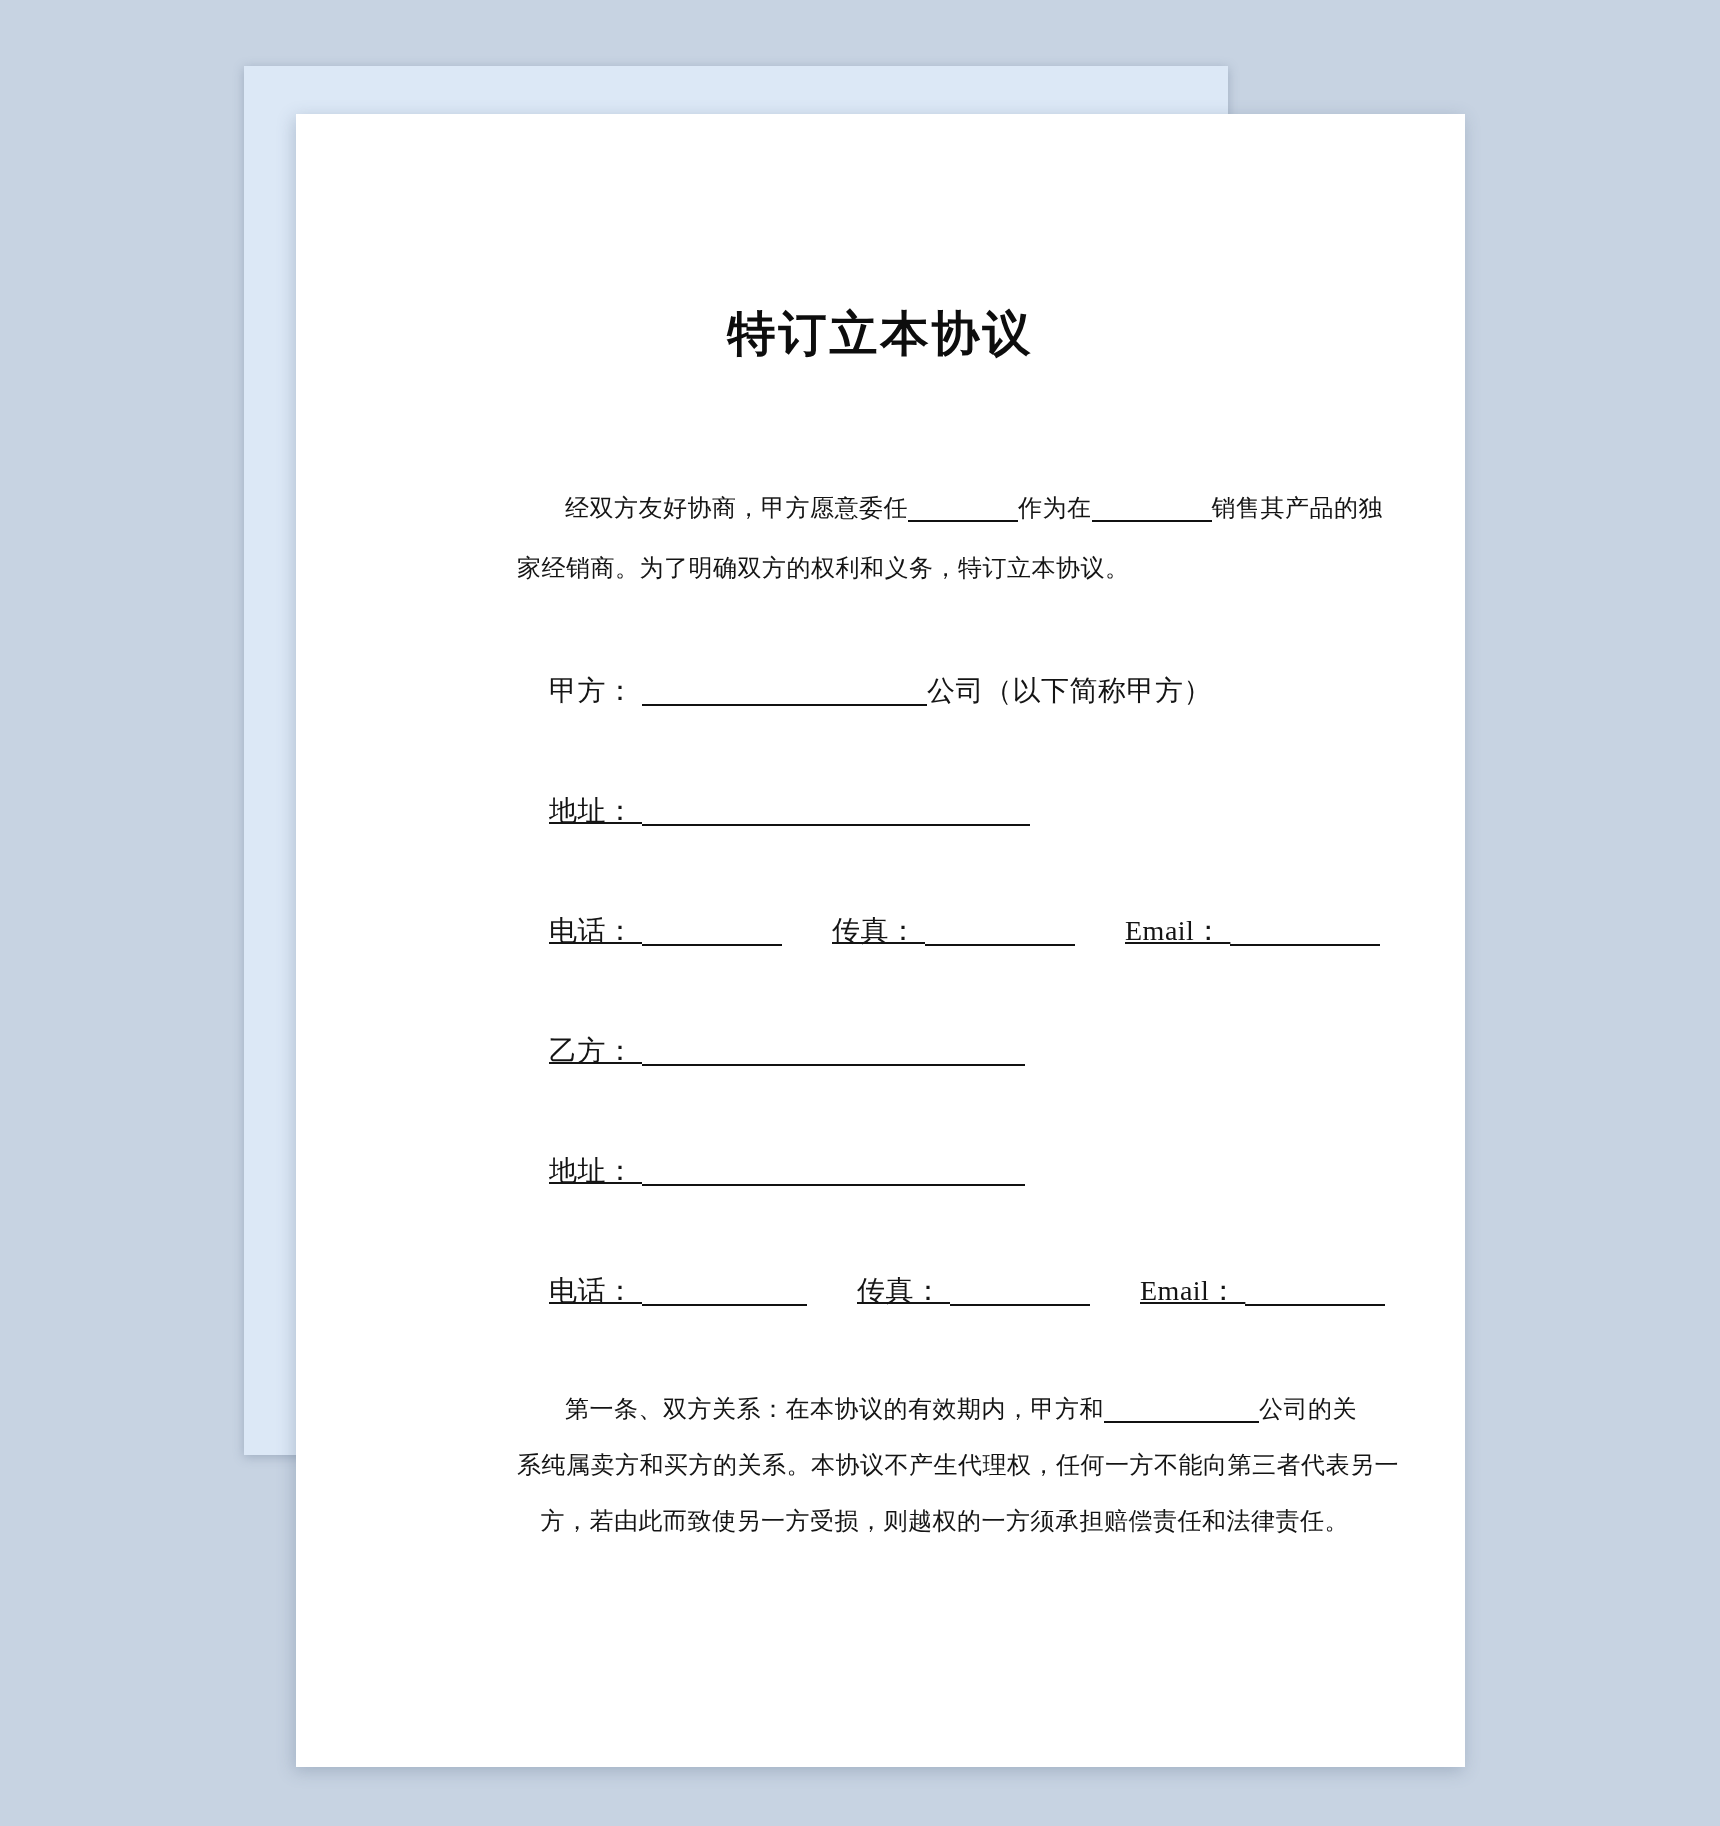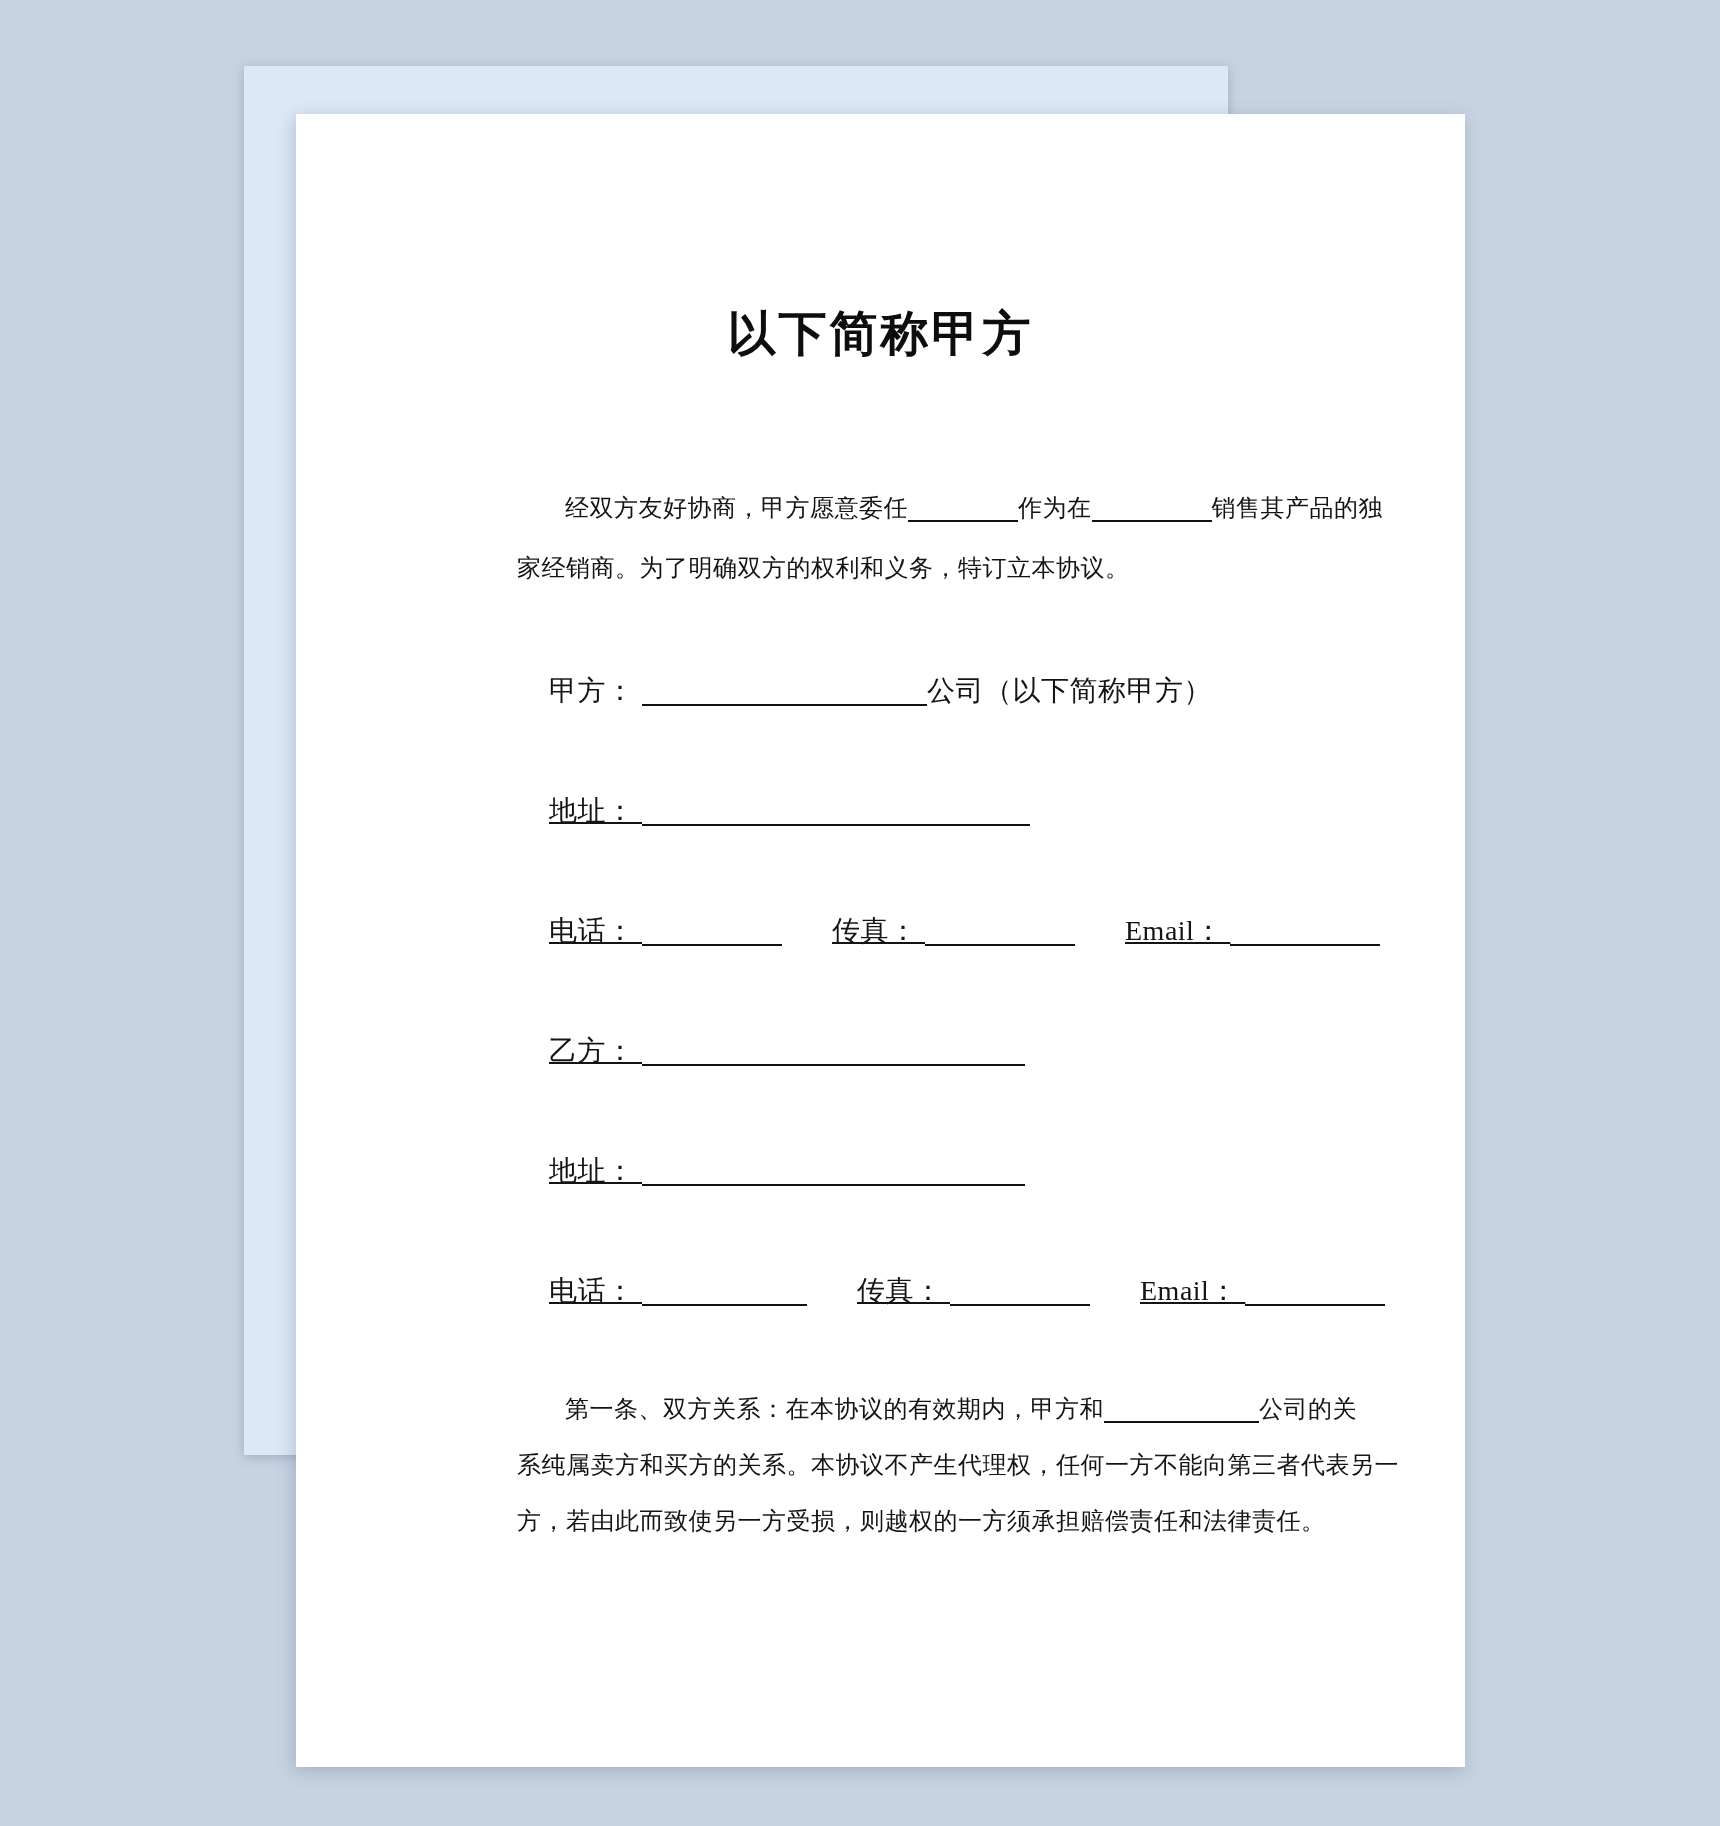--- a/index.html
+++ b/index.html
@@ -43,21 +43,21 @@
   }
   .para{
     font-size:24px;
     letter-spacing:0.5px;
     line-height:60px;
     margin:16px;
     white-space:nowrap;
     text-indent:48px;
   }
   .para.intro{ margin-top:114px; }
-  .para.clause{ line-height:56px; margin-top:60px; }
+  .para.clause{ line-height:56px; margin-top:60px;text-align:right; }
   .field-row{
     font-size:28px;
     letter-spacing:0.5px;
     line-height:60px;
     height:60px;
     padding-left:48px;
     white-space:nowrap;
   }
   .field-row.first{ margin-top:63px; }
   .field-row + .field-row{ margin-top:60px;text-decoration:underline; }
@@ -74,21 +74,21 @@
 </style>
 </head>
 <body>
 
 <div class="stage">
 
   <div class="back-page"></div>
 
   <div class="front-page">
 
-    <h1 class="doc-title">以下简称甲方</h1>
+    <h1 class="doc-title">特订立本协议</h1>
 
     <p class="para intro">经双方友好协商，甲方愿意委任<span class="blank" style="width: 110px;"></span>作为在<span class="blank" style="width: 120px;"></span>销售其产品的独<br>家经销商。为了明确双方的权利和义务，特订立本协议。</p>
 
     <div class="field-row first">甲方： <span class="blank" style="width: 285px;"></span>公司（以下简称甲方）</div>
 
     <div class="field-row">地址： <span class="blank" style="width: 388px;"></span></div>
 
     <div class="field-row">电话： <span class="blank" style="width: 140px;"></span><span class="gap" style="width: 50px;"></span>传真： <span class="blank" style="width: 150px;"></span><span class="gap" style="width: 50px;"></span>Email： <span class="blank" style="width: 150px;"></span></div>
 
     <div class="field-row">乙方： <span class="blank" style="width: 383px;"></span></div>

